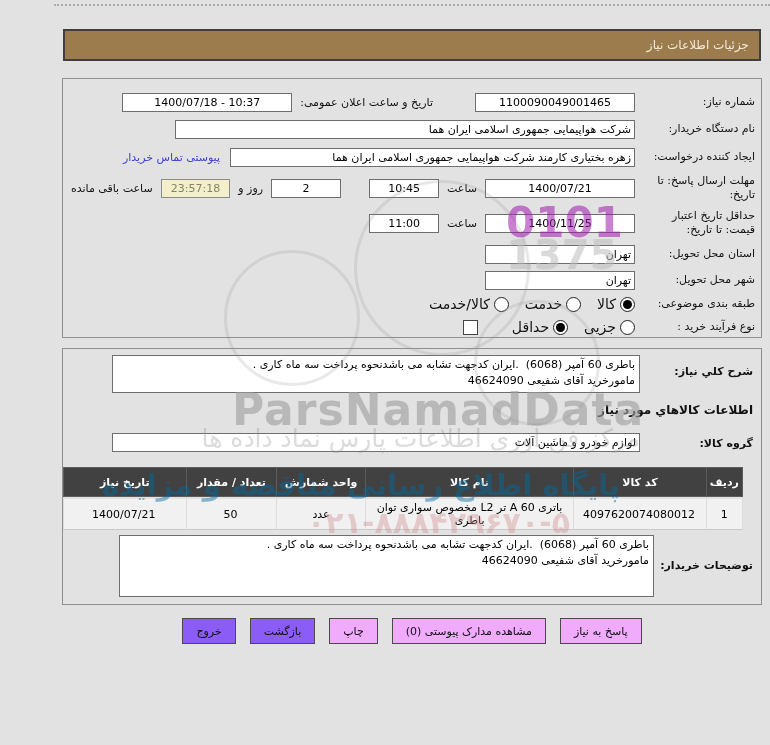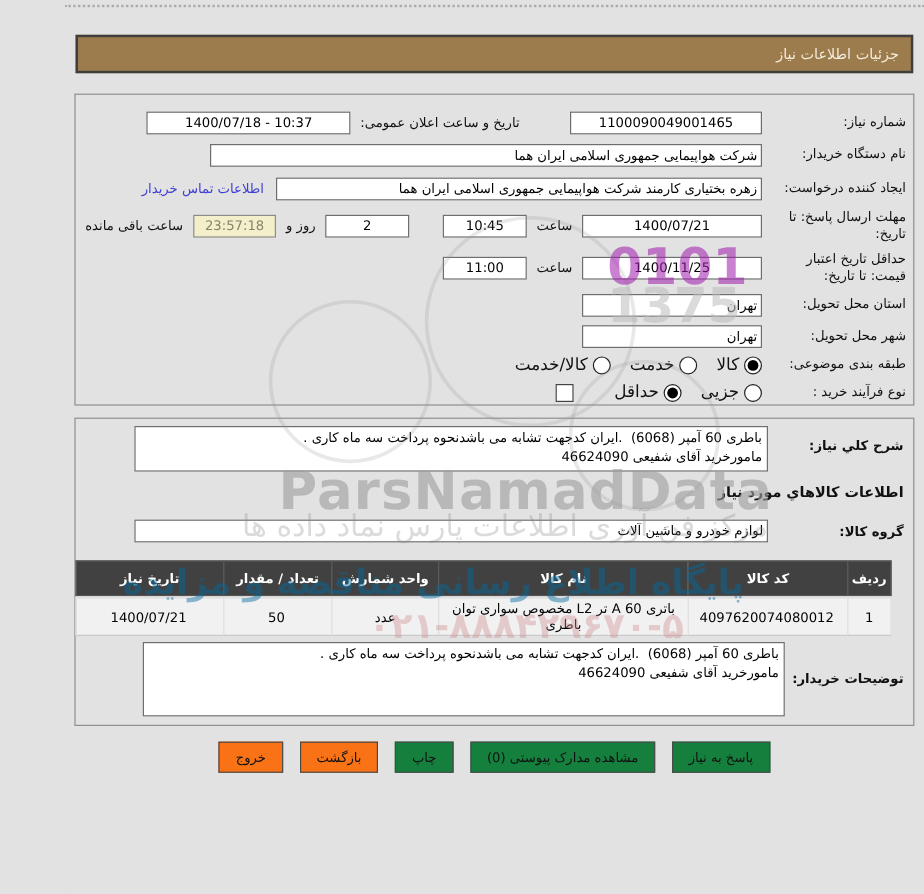--- a/index.html
+++ b/index.html
@@ -43,22 +43,22 @@
   table.goods th{background:#414141;color:#fff;font-weight:bold;height:26px;border-left:1px solid #5c5c5c;border-top:1px solid #5c5c5c;border-bottom:1px solid #5c5c5c;}
   table.goods th:first-child{border-right:1px solid #5c5c5c;}
   table.goods td{background:#f1f1f1;color:#000;height:28px;text-align:center;border-left:1px solid #dcdcdc;border-bottom:1px solid #c9c9c9;border-top:2px solid #e2e2e2;}
   table.goods td:first-child{border-right:1px solid #dcdcdc;}
   .c-row{width:34px;} .c-code{width:132px;} .c-name{width:230px;} .c-unit{width:92px;} .c-qty{width:96px;} .c-date{width:128px;}
   .ltr{direction:ltr;}
 
   .buttons{position:absolute;top:618px;left:0;right:0;display:flex;justify-content:center;gap:14px;direction:rtl;}
   .btn{height:26px;border:1px solid #4a4a4a;font-family:"DejaVu Sans",sans-serif;font-size:11px;color:#111;
        padding:0 13px;cursor:pointer;white-space:nowrap;}
-  .btn-green{background:#15803d;}
-  .btn-pink{background:#f97316;}
+  .btn-green{background:#f0abfc;}
+  .btn-pink{background:#8b5cf6;}
 
   .wm{position:absolute;inset:0;pointer-events:none;z-index:6;}
   .wm-brand{position:absolute;top:384px;left:178px;font-size:44px;font-weight:bold;color:#9f9f9f;opacity:.62;letter-spacing:1px;font-family:"DejaVu Sans",sans-serif;}
   .wm-fa1{position:absolute;top:424px;right:130px;font-size:25px;color:#8a8a8a;opacity:.30;white-space:nowrap;}
   .wm-fa2{position:absolute;top:468px;right:150px;font-size:29px;font-weight:bold;color:#0369a1;opacity:.45;white-space:nowrap;}
   .wm-phone{position:absolute;top:505px;right:200px;font-size:30px;font-weight:bold;color:#cf8f8f;opacity:.40;direction:ltr;}
   .wm-num1{position:absolute;top:198px;left:452px;font-size:42px;font-weight:bold;color:#a21caf;opacity:.55;direction:ltr;}
   .wm-num2{position:absolute;top:232px;left:452px;font-size:40px;font-weight:bold;color:#bdbdbd;opacity:.55;direction:ltr;}
   .wm-circle{position:absolute;border:3px solid rgba(150,150,150,.22);border-radius:50%;}
 </style>
@@ -82,21 +82,21 @@
     </div>
 
     <div class="s1row" style="height:28px;">
       <span class="lbl">نام دستگاه خریدار:</span>
       <input class="inp w460 rt" readonly="" value="شرکت هواپیمایی جمهوری اسلامی ایران هما" style="">
     </div>
 
     <div class="s1row" style="height:28px;">
       <span class="lbl">ایجاد کننده درخواست:</span>
       <input class="inp w405 rt" readonly="" value="زهره بختیاری کارمند شرکت هواپیمایی جمهوری اسلامی ایران هما" style="">
-      <a class="link">اطلاعات تماس خریدار</a>
+      <a class="link">پیوستی تماس خریدار</a>
     </div>
 
     <div class="s1row" style="height:34px;">
       <span class="lbl">مهلت ارسال پاسخ: تا تاریخ:</span>
       <input class="inp w150 center ltr" readonly="" value="1400/07/21" style="">
       <span class="midlbl">ساعت</span>
       <input class="inp w70 center ltr" readonly="" value="10:45" style="">
       <input class="inp w70 center ltr" style="margin-right: 28px;" readonly="" value="2">
       <span class="midlbl">روز و</span>
       <span class="timer">23:57:18</span>

